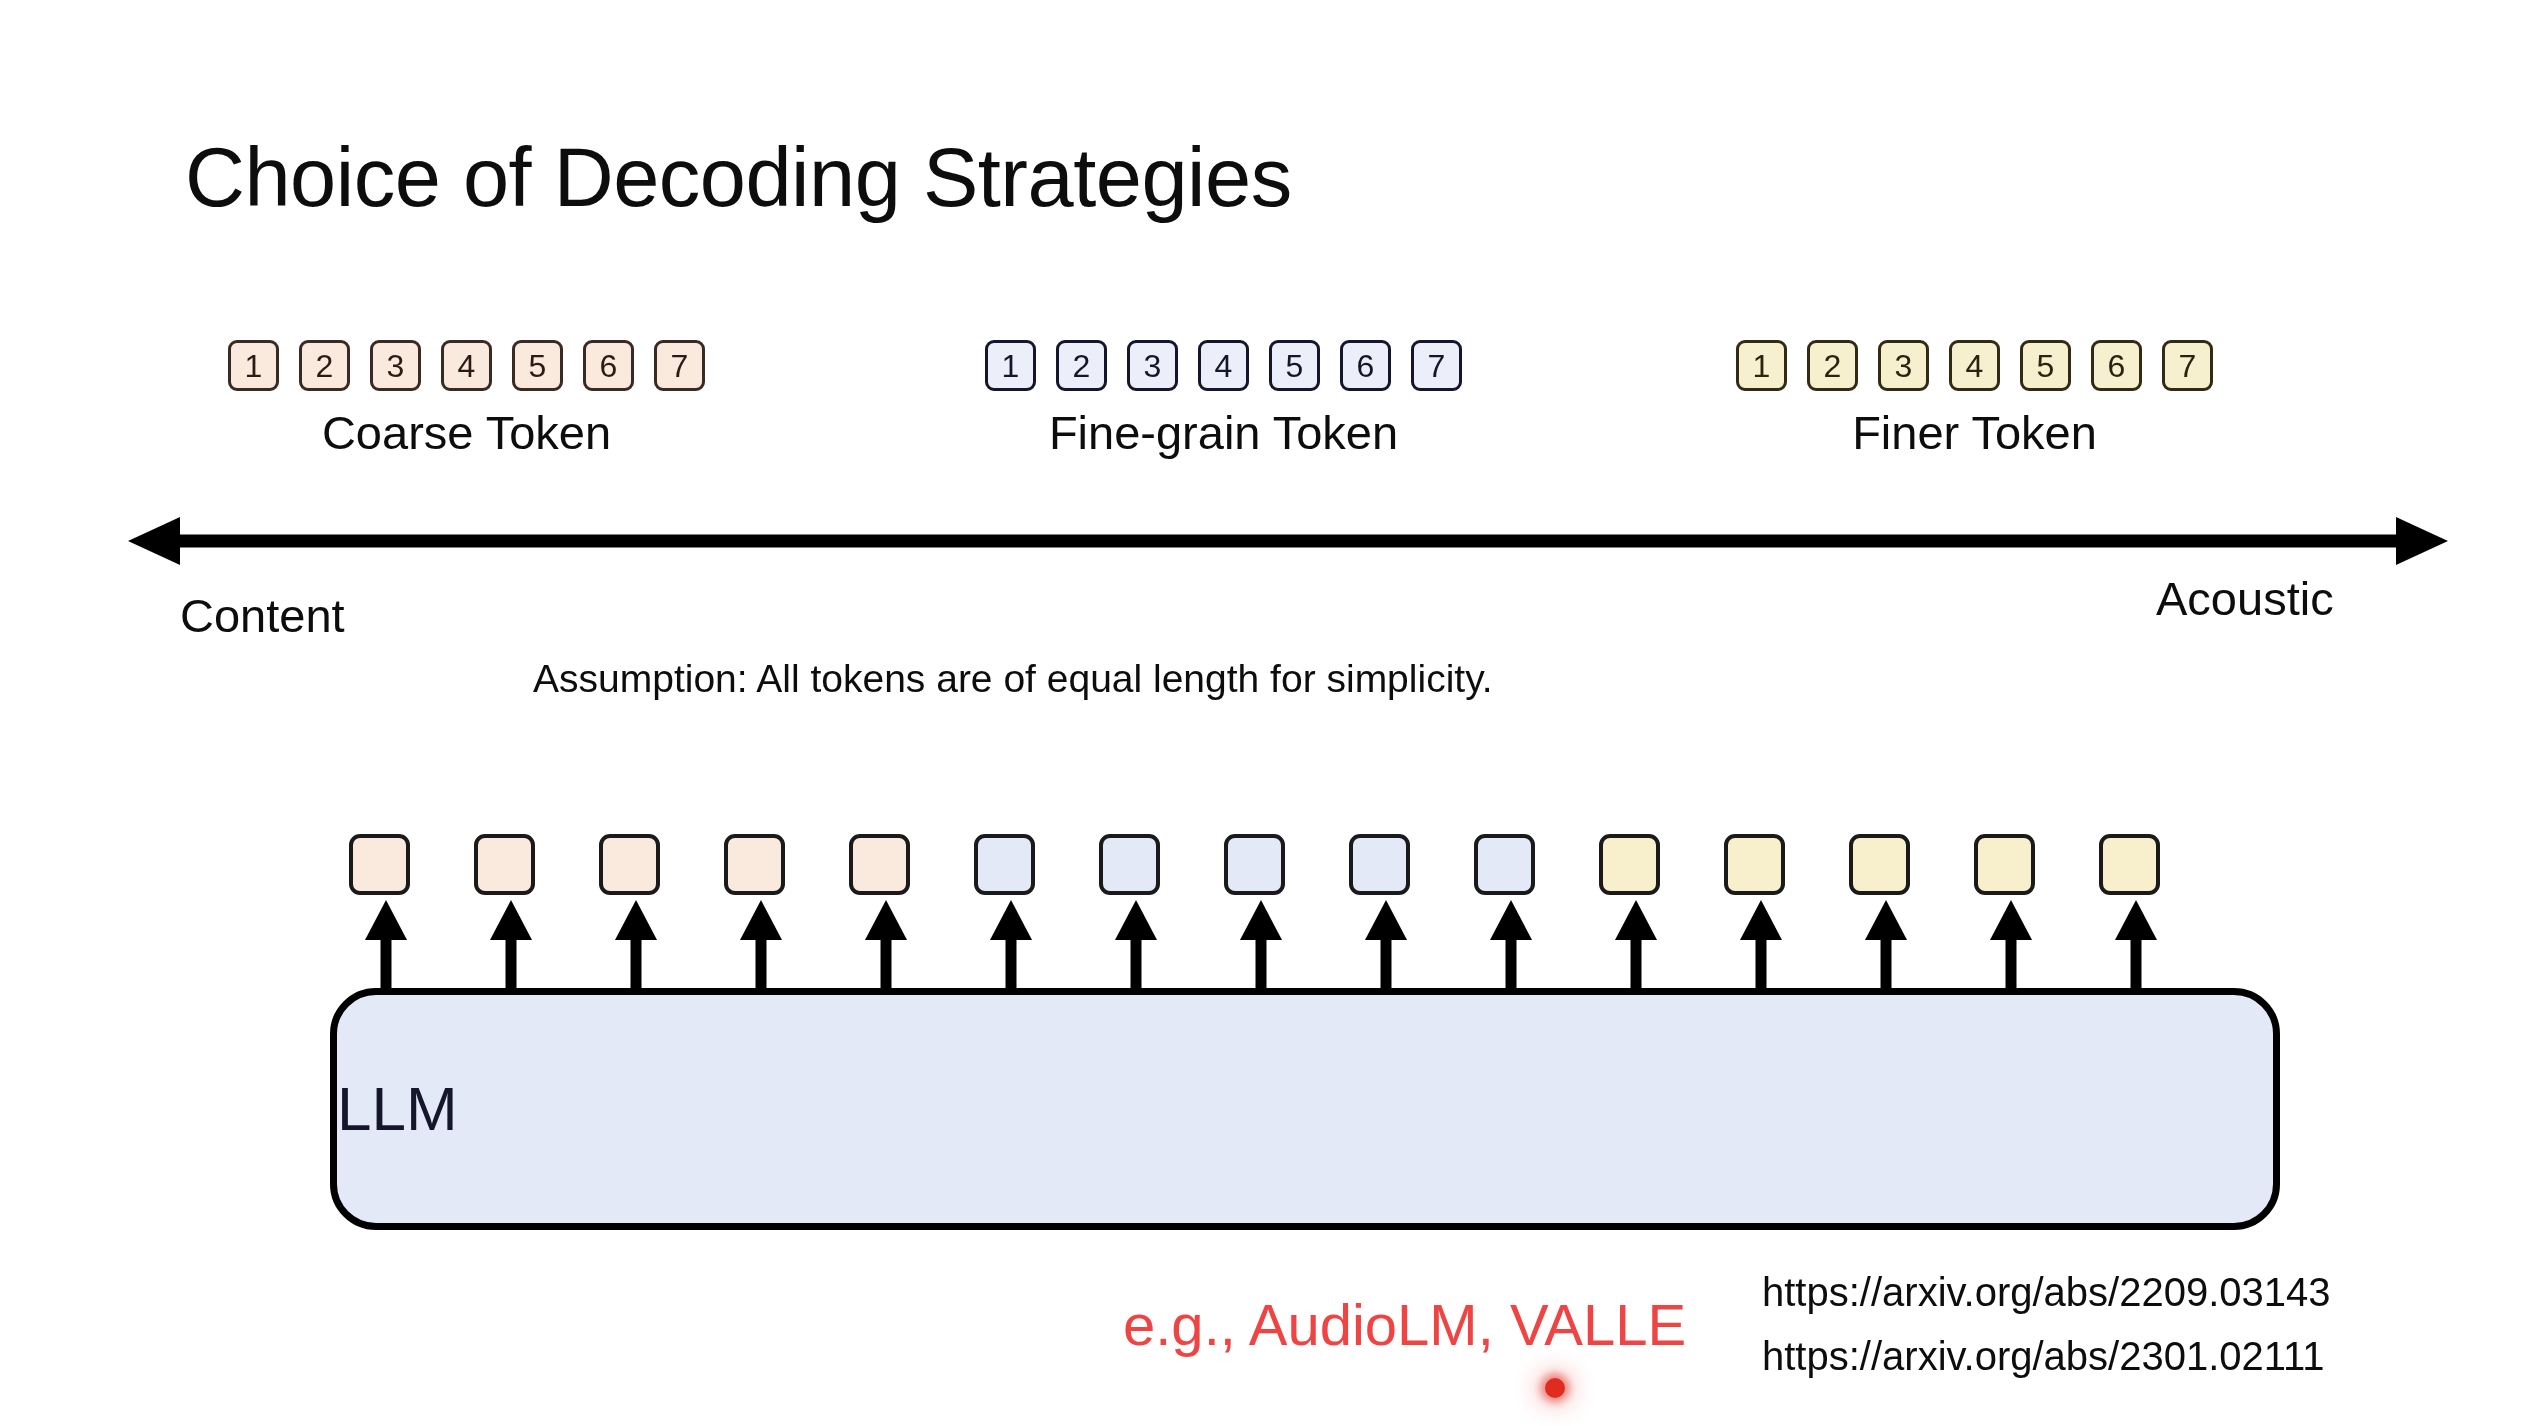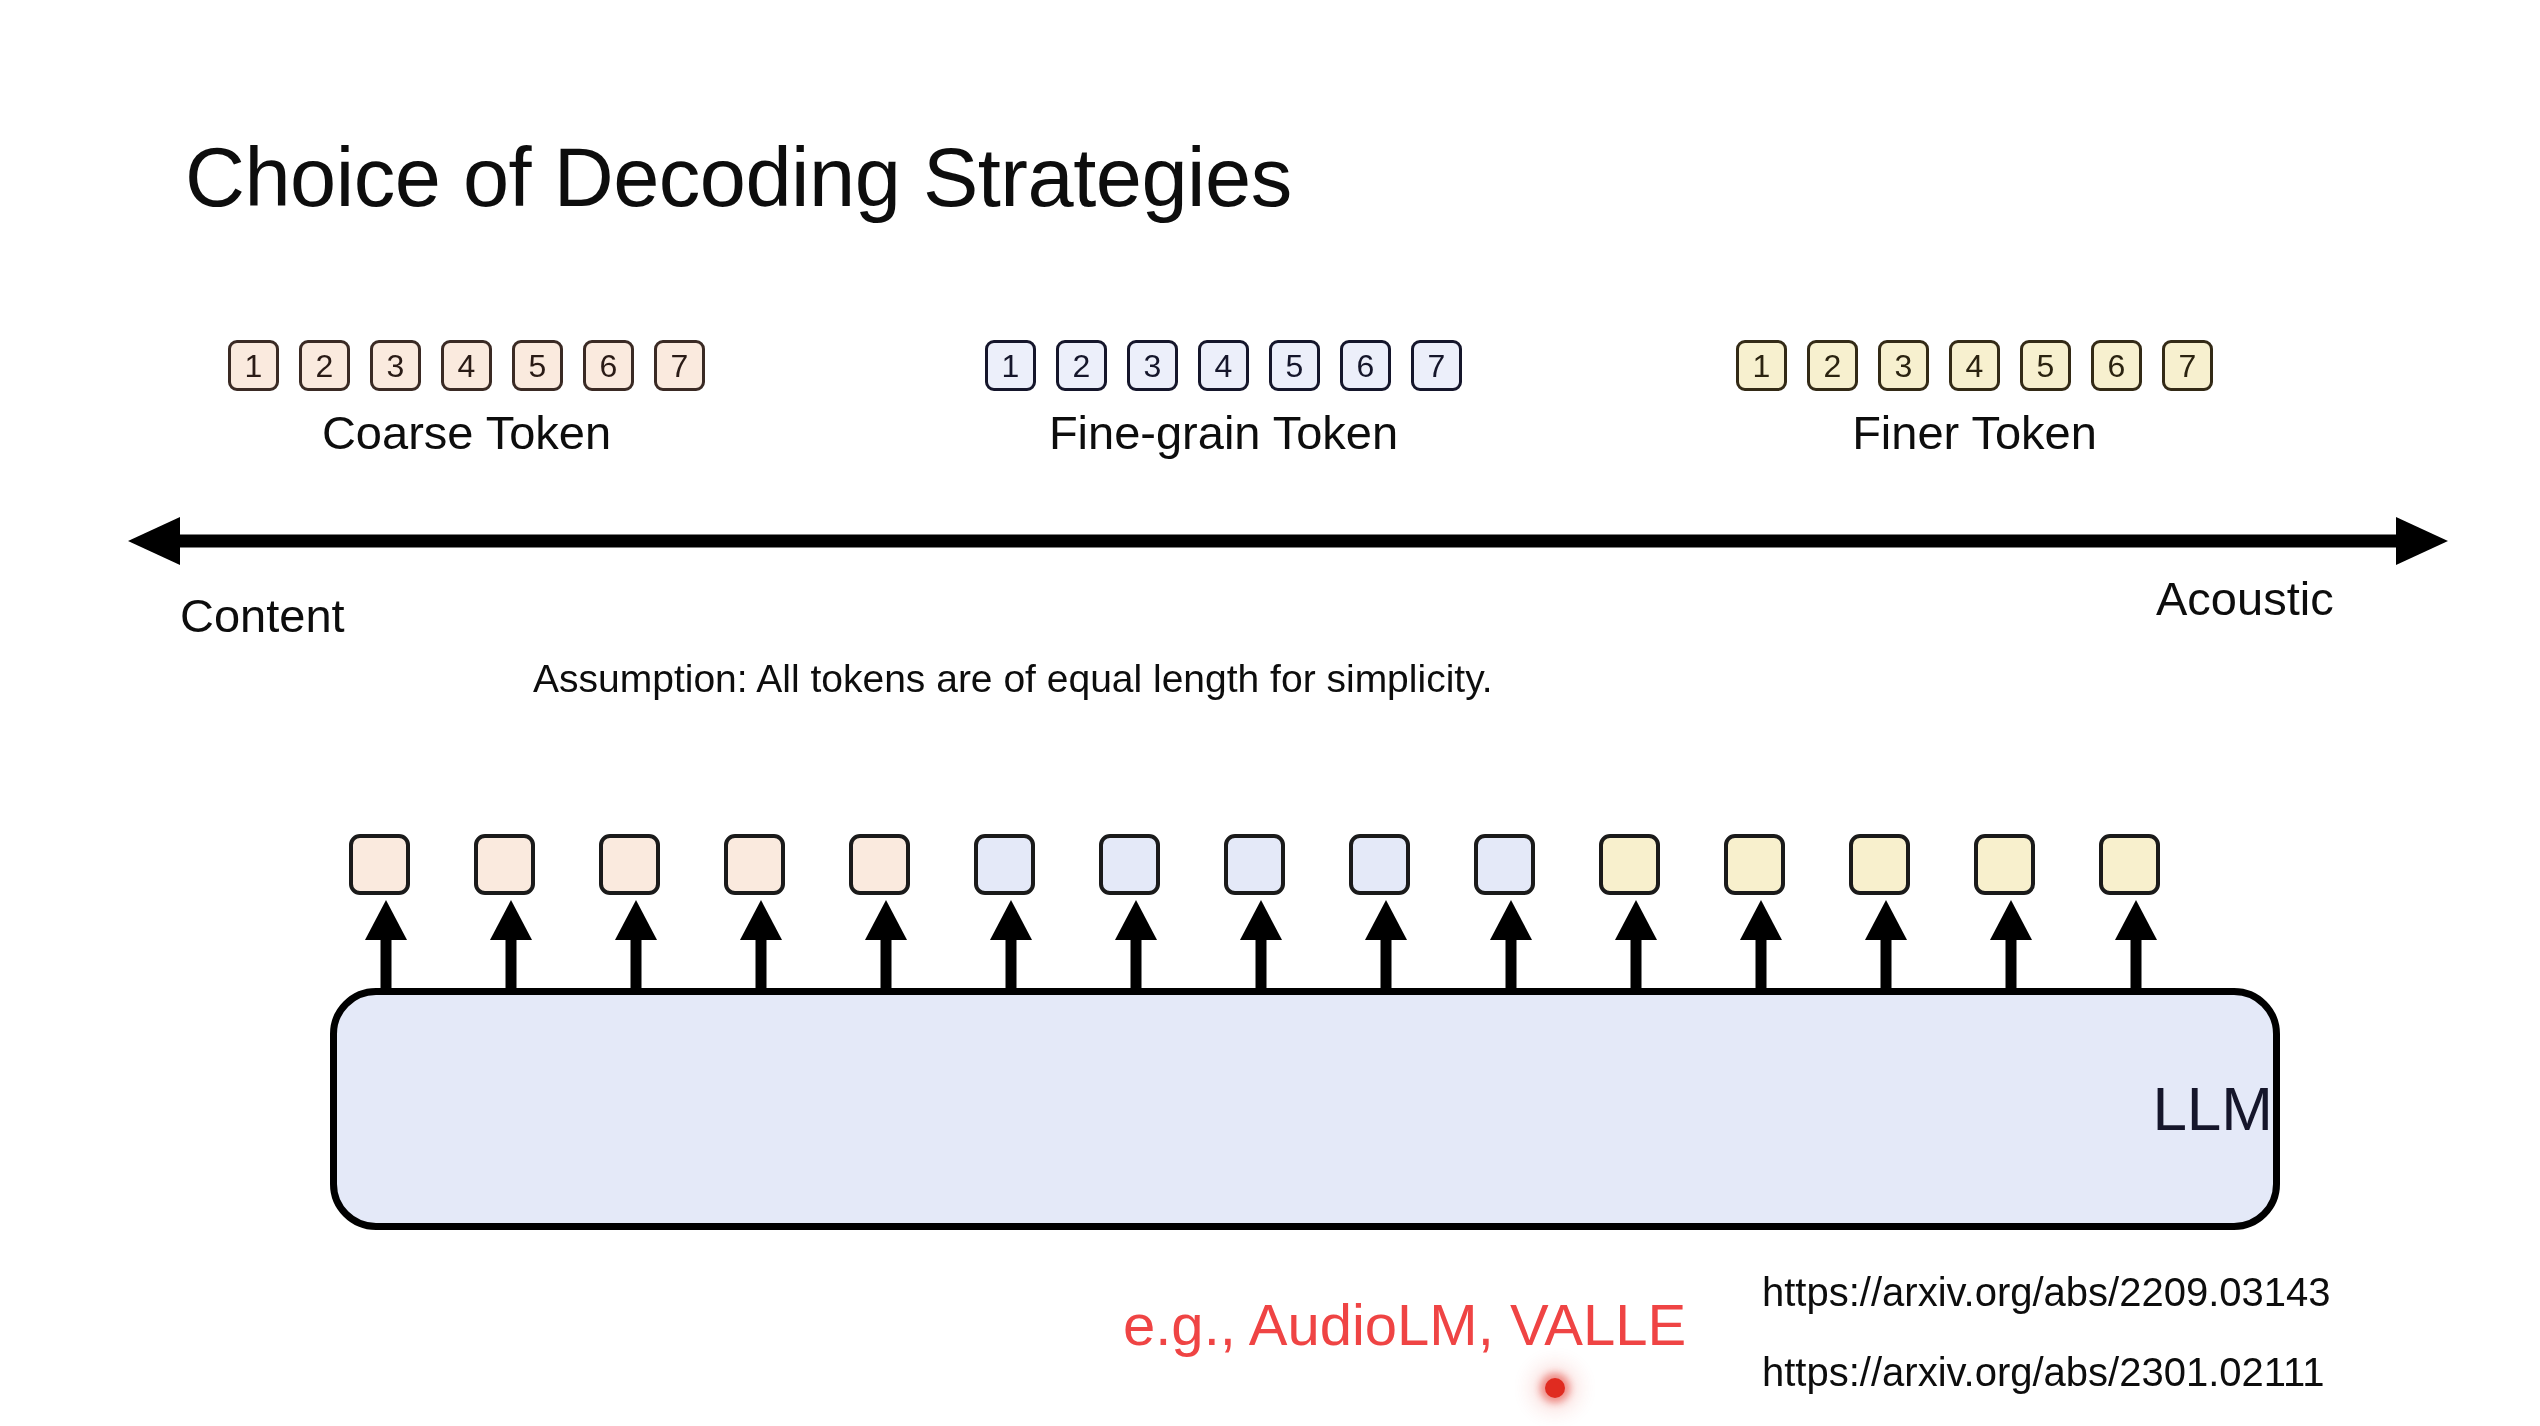--- a/index.html
+++ b/index.html
@@ -142,21 +142,21 @@
     position: absolute;
     left: 330px;
     top: 988px;
     width: 1950px;
     height: 242px;
     background: #e4e9f8;
     border: 7px solid #000000;
     border-radius: 46px;
     display: flex;
     align-items: center;
-    justify-content: flex-end;
+    justify-content: flex-start;
   }
   #llm-label {
     font-size: 62px;
     color: #15162b;
     line-height: 1;
   }
 
   
   #example-note {
     position: absolute;
@@ -170,21 +170,21 @@
 
   .ref-link {
     position: absolute;
     left: 1762px;
     font-size: 40px;
     color: #0d0d0d;
     white-space: nowrap;
     line-height: 1;
   }
   #ref-link-0 { top: 1272px; }
-  #ref-link-1 { top: 1336px; margin-top: 16px; }
+  #ref-link-1 { top: 1336px; }
 
   
   #laser-dot {
     position: absolute;
     left: 1545px;
     top: 1378px;
     width: 20px;
     height: 20px;
     border-radius: 50%;
     background: #e02b20;

